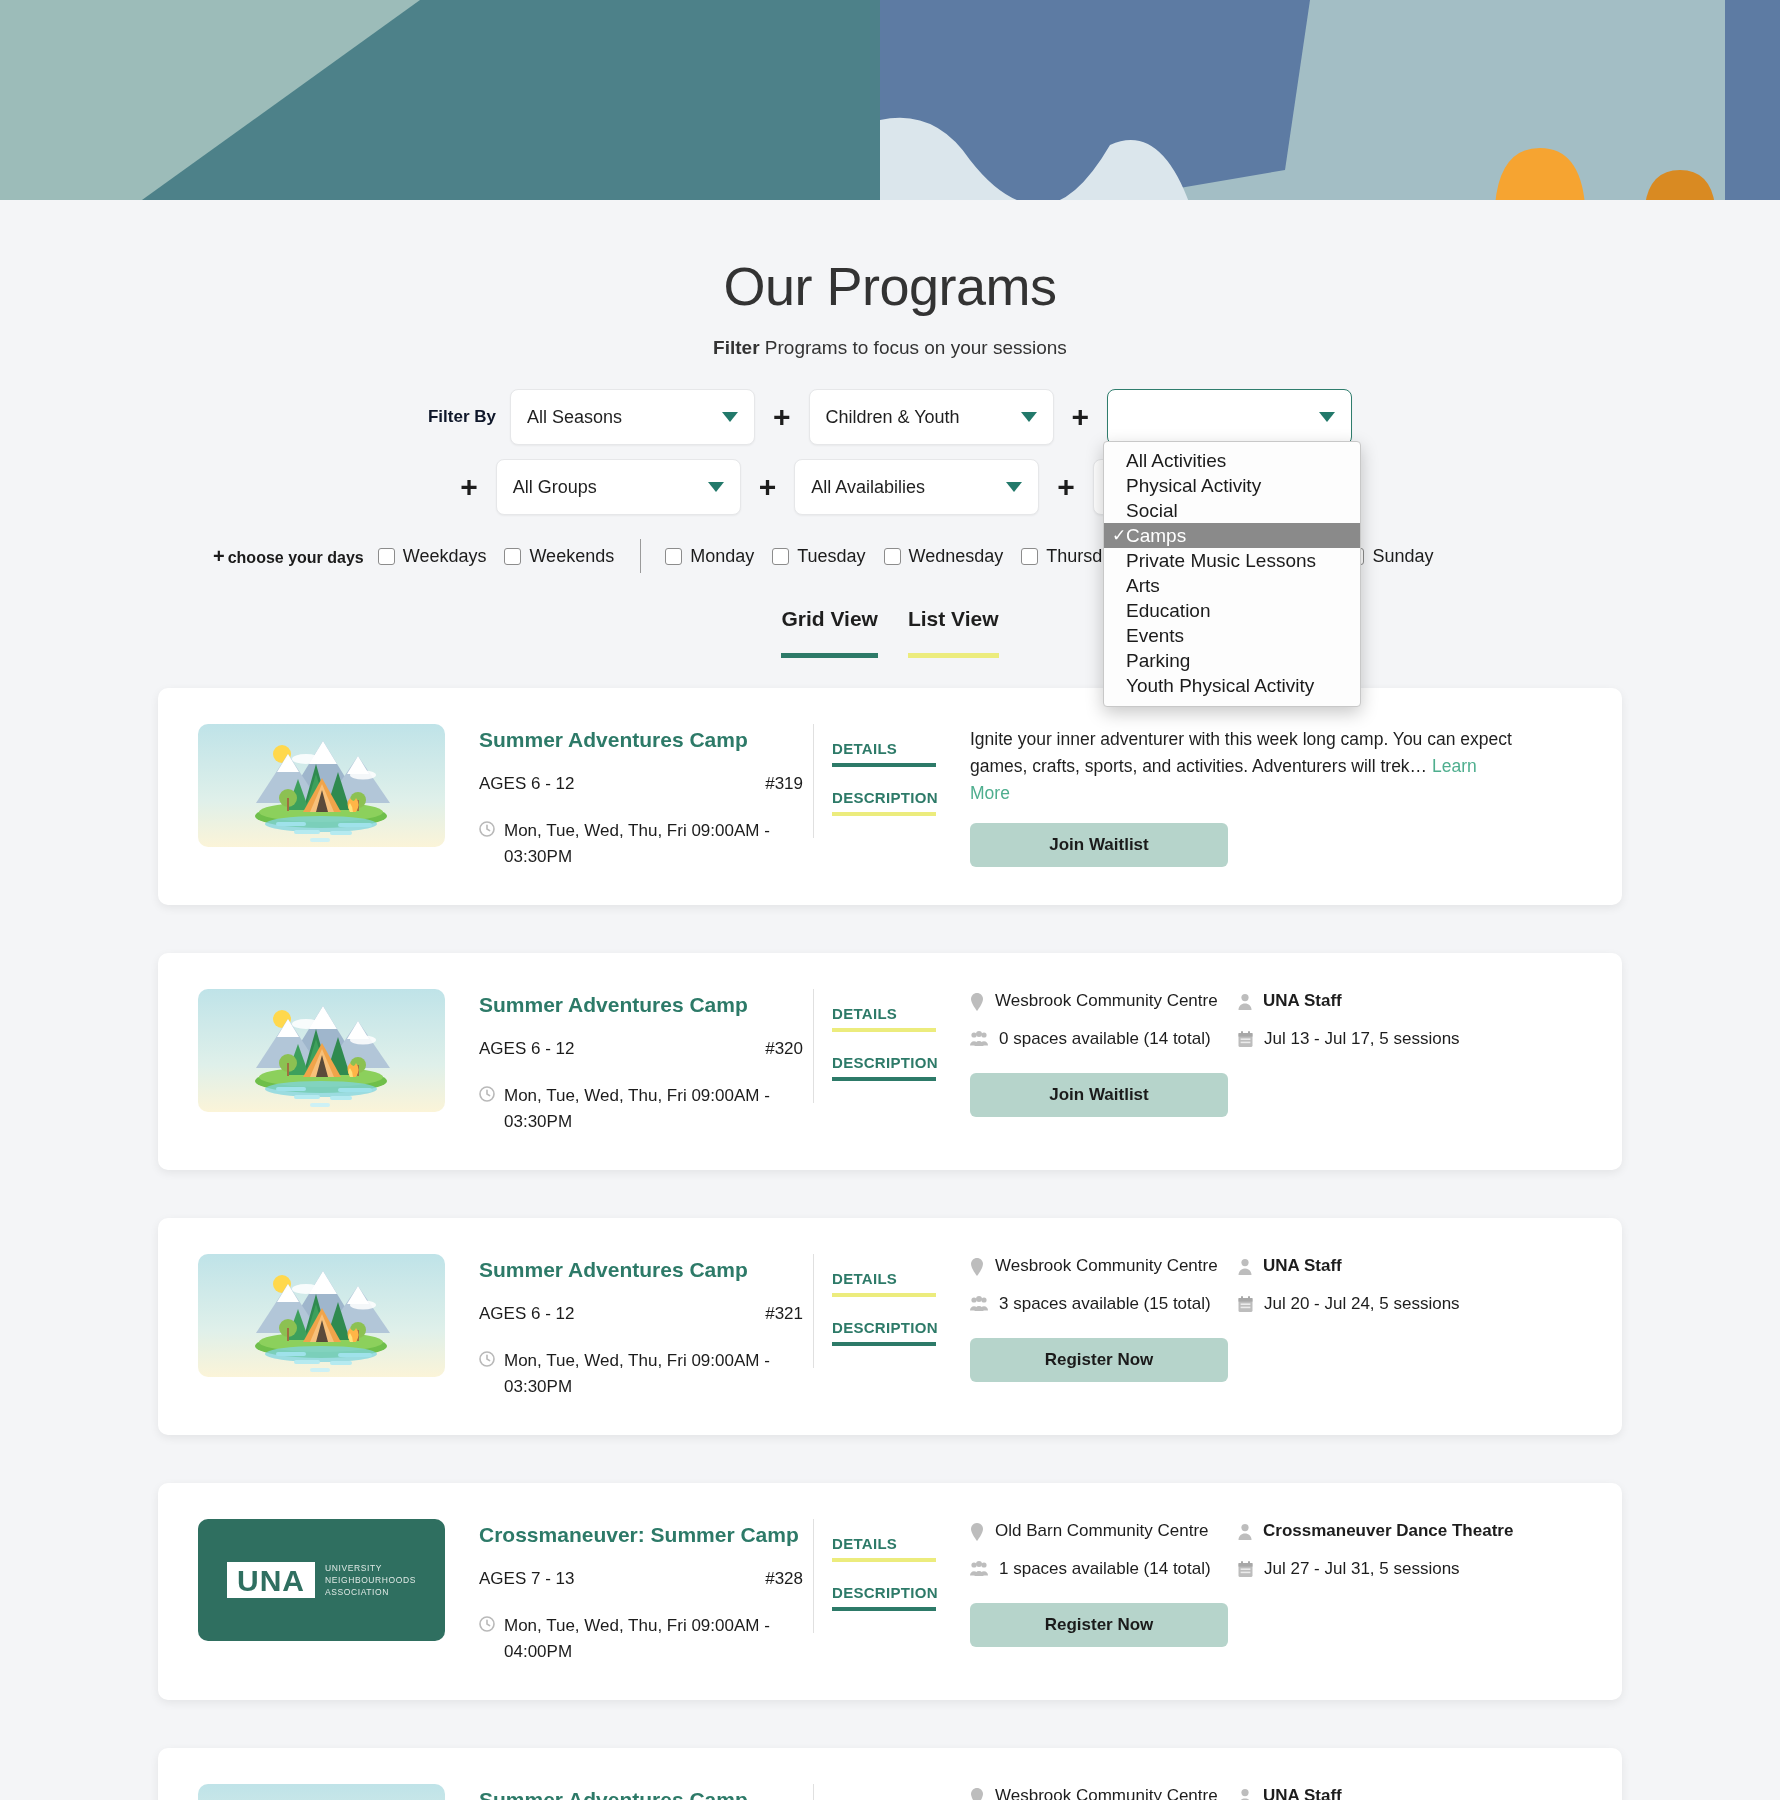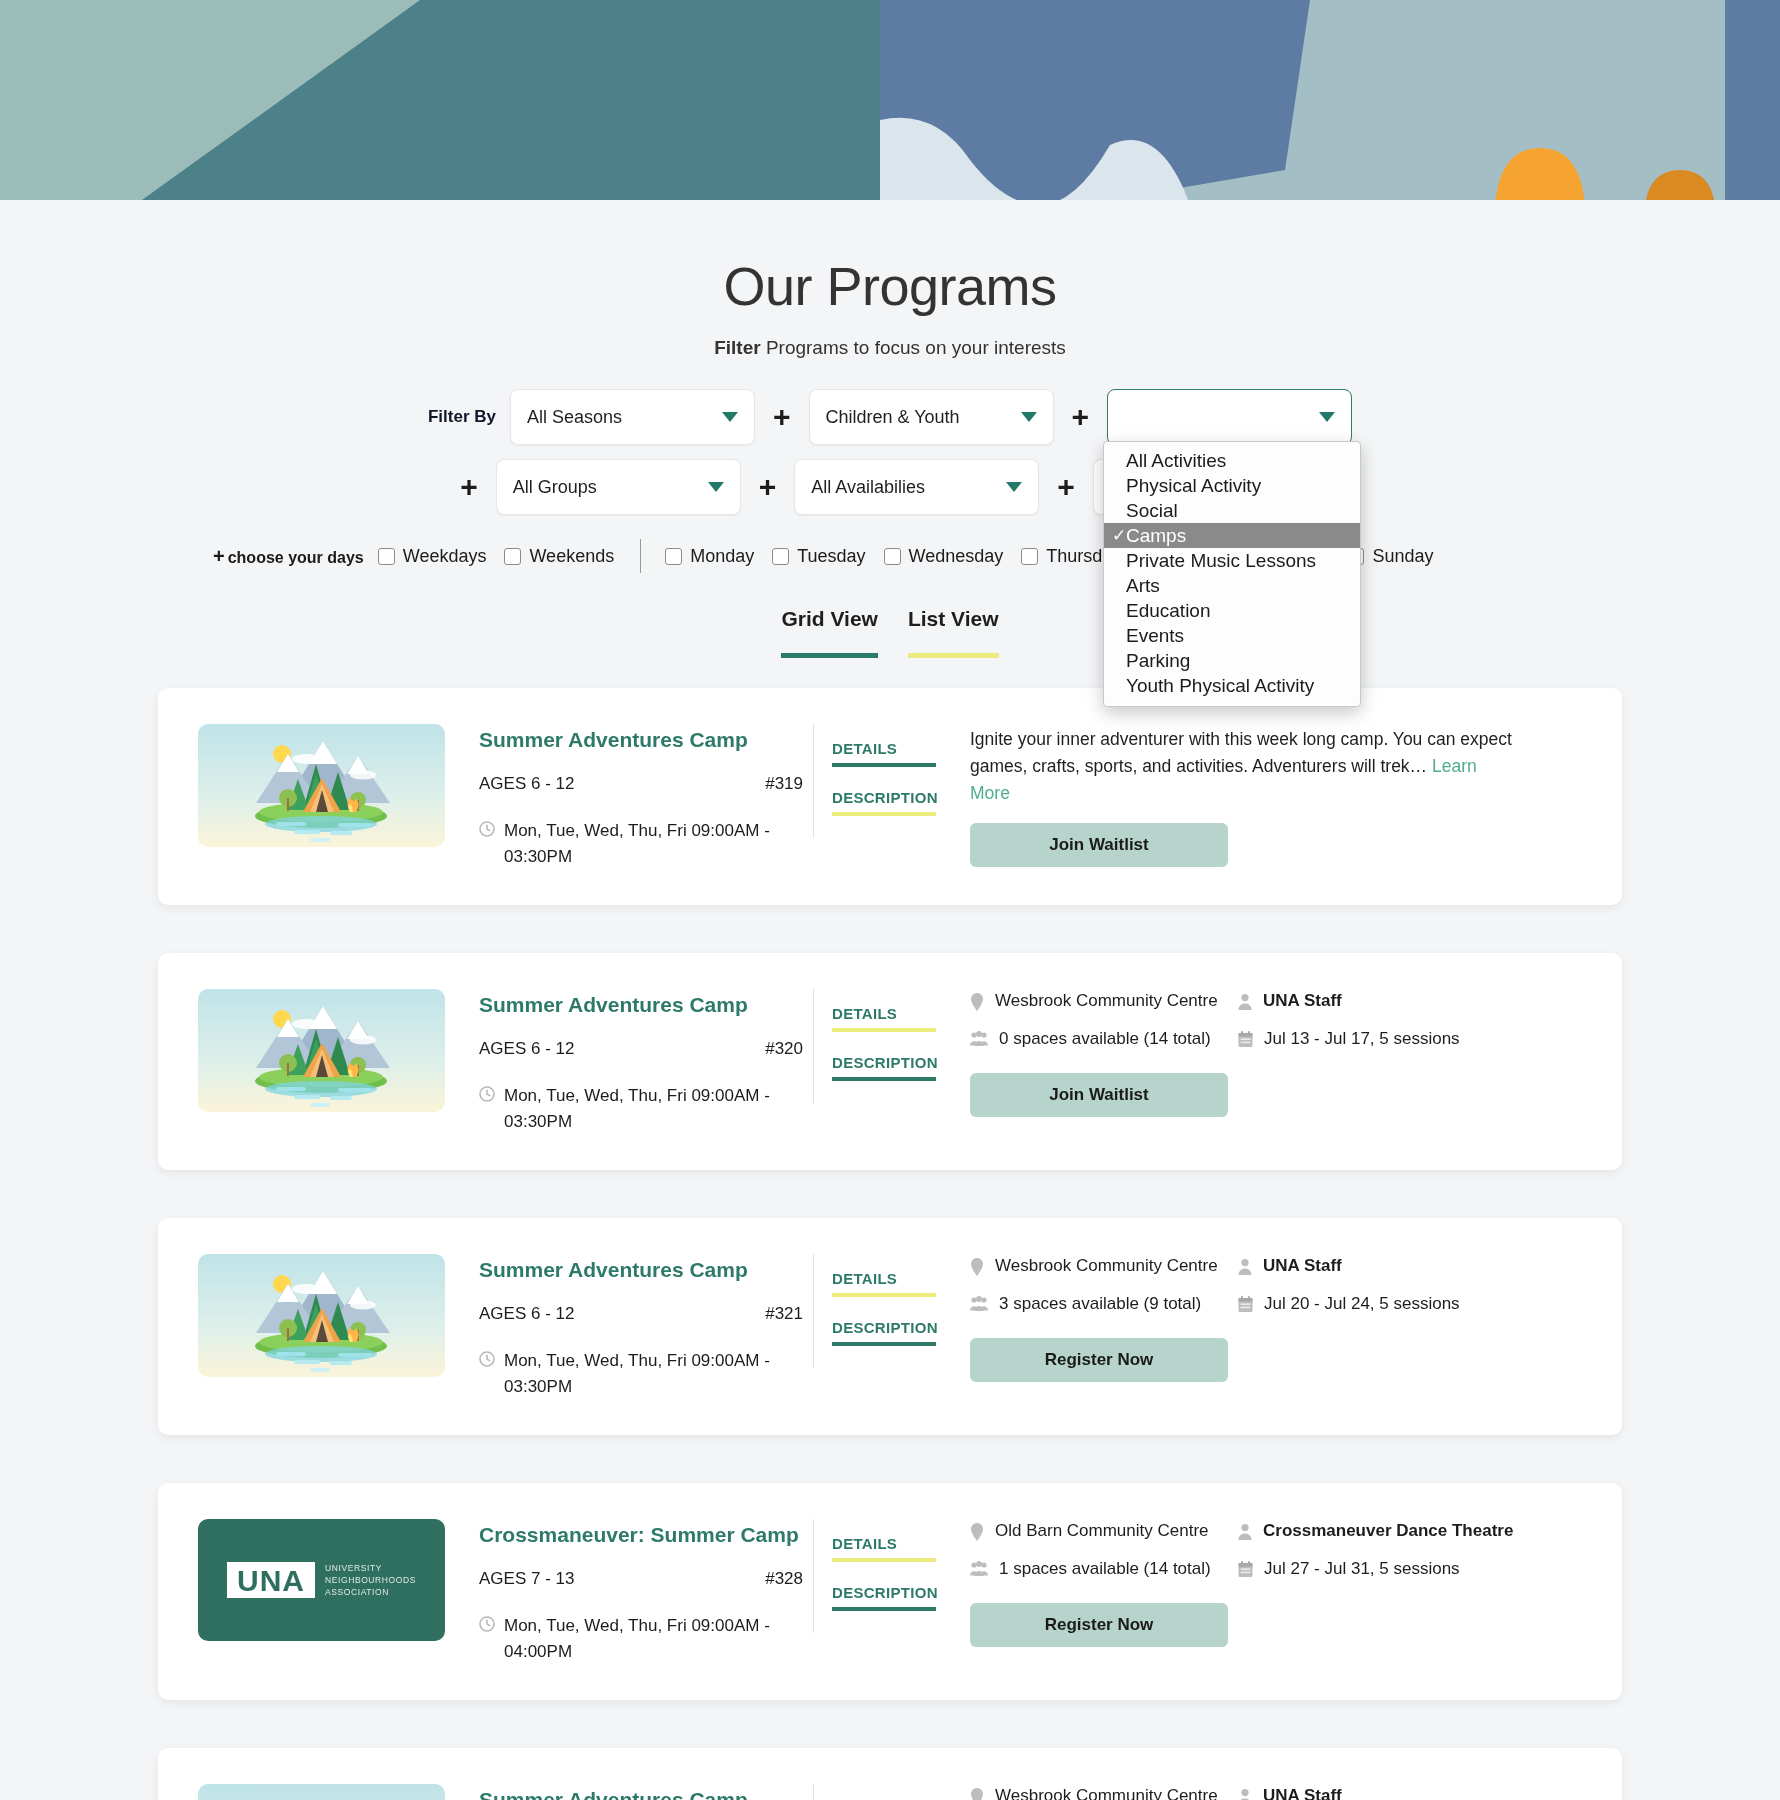--- a/index.html
+++ b/index.html
@@ -331,21 +331,21 @@
     <path d="M1645,205 Q1650,170 1680,170 Q1710,170 1715,205 Z" fill="#d98a22"></path>
     <rect x="0" y="200" width="1780" height="5" fill="#f4f5f7"></rect>
   </svg>
 </div>
 
 <div class="page">
 
   <h1 class="page-title">Our Programs</h1>
 
   <div class="subtitle">
-    <b>Filter</b><span> Programs to focus on your interests</span>
+    <b>Filter</b><span> Programs to focus on your sessions</span>
   </div>
 
   <div class="filter-rows">
 
     <div class="filter-row">
       <span class="filter-label">Filter By</span>
 
       <div class="select">
         <span>All Seasons</span>
         <span class="caret"></span>
@@ -720,21 +720,21 @@
             </div>
         <div class="meta-cell">
               <svg class="meta-ico" width="18" height="16" viewBox="0 0 18 16">
     <circle cx="4" cy="4" r="2.6" fill="#bdbdbd"></circle>
                 <circle cx="14" cy="4" r="2.6" fill="#bdbdbd"></circle>
     <circle cx="9" cy="3" r="3" fill="#bdbdbd"></circle>
     <path d="M0 14.5c0-2.6 1.8-4.3 4-4.3s4 1.7 4 4.3z" fill="#bdbdbd"></path>
     <path d="M10 14.5c0-2.6 1.8-4.3 4-4.3s4 1.7 4 4.3z" fill="#bdbdbd"></path>
     <path d="M4.5 15c0-3 2-5 4.5-5s4.5 2 4.5 5z" fill="#bdbdbd"></path>
               </svg>
-              <span>3 spaces available (9 total)</span>
+              <span>3 spaces available (15 total)</span>
             </div>
         <div class="meta-cell">
               <svg class="meta-ico" width="15" height="17" viewBox="0 0 15 17">
     <rect x="0.5" y="2" width="14" height="14" rx="1.6" fill="#bdbdbd"></rect>
     <rect x="0.5" y="2" width="14" height="3.6" fill="#a8a8a8"></rect>
     <rect x="3" y="0" width="2" height="3.6" rx="1" fill="#a8a8a8"></rect>
     <rect x="10" y="0" width="2" height="3.6" rx="1" fill="#a8a8a8"></rect>
     <rect x="2.6" y="7.4" width="9.8" height="1.6" fill="#ffffff" opacity="0.7"></rect>
     <rect x="2.6" y="10.6" width="9.8" height="1.6" fill="#ffffff" opacity="0.7"></rect>
               </svg>

